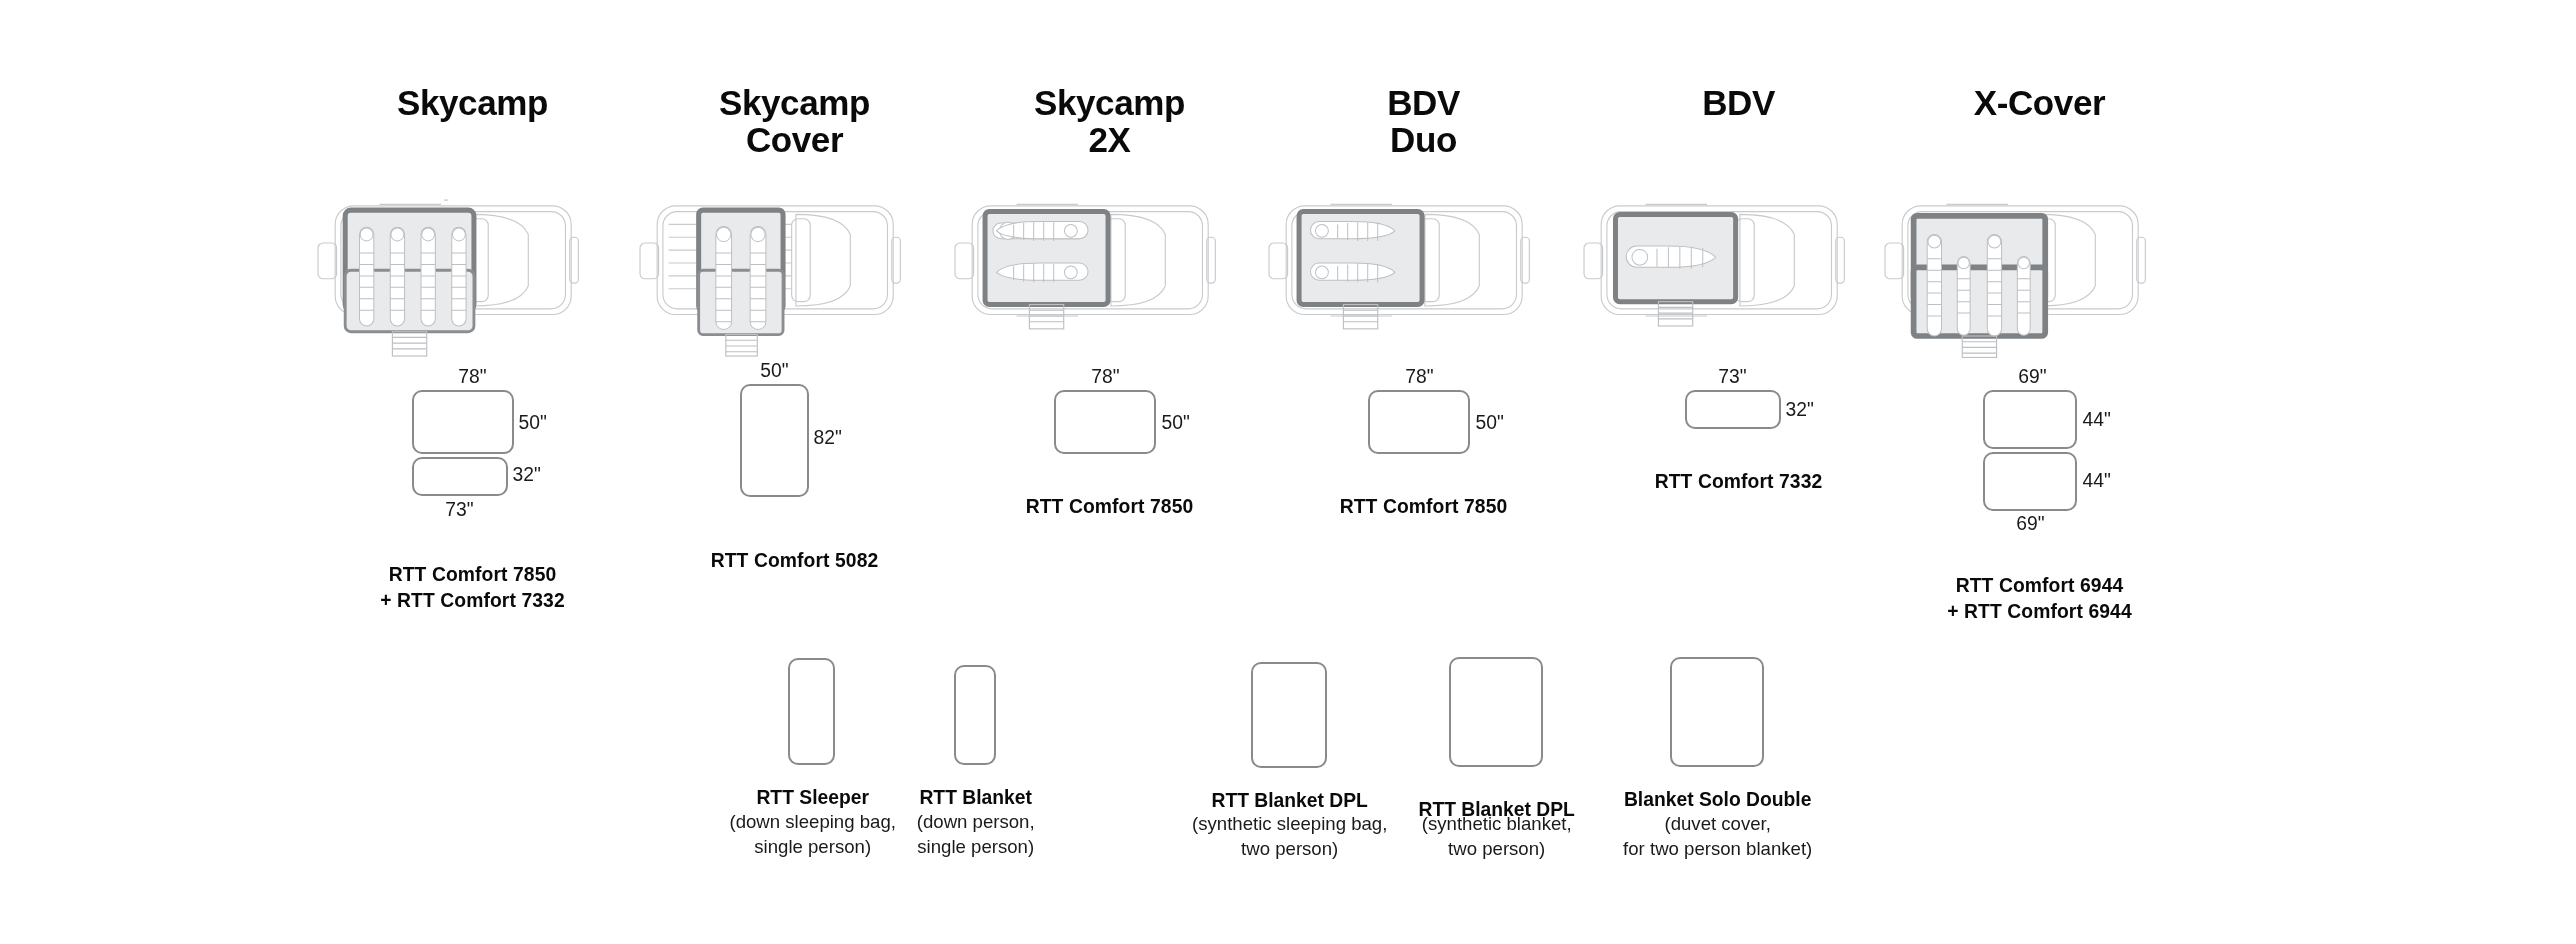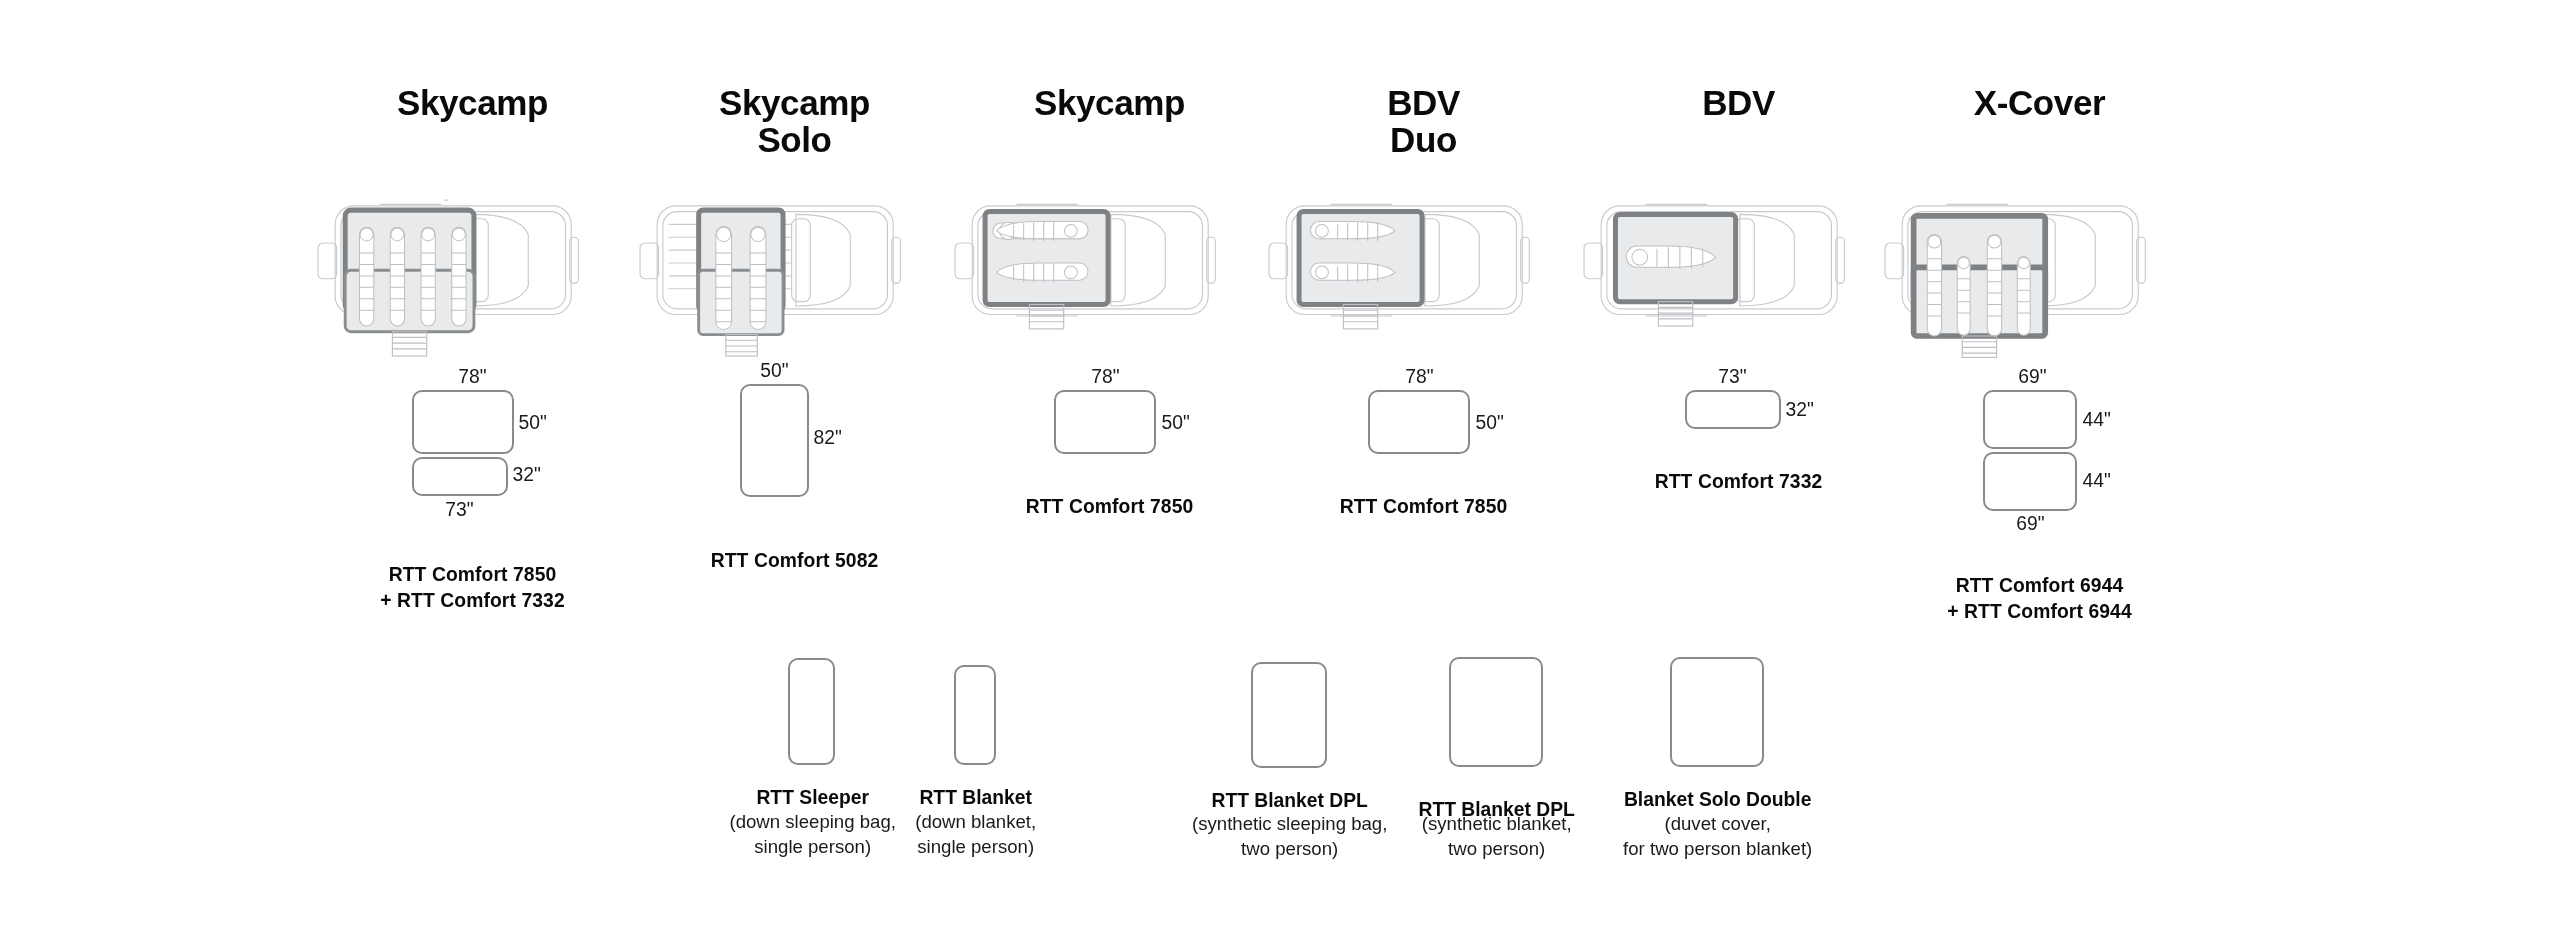--- a/index.html
+++ b/index.html
@@ -195,21 +195,21 @@
 
   <div class="model-name" style="top:544px;">
     <span>RTT Comfort 7850</span>
     <span class="plus-line">+  RTT Comfort 7332</span>
   </div>
 </div>
 
 <div class="product-col" style="left:630px;">
   <div class="product-title" style="top:66px;">
     <span>Skycamp</span>
-    <span class="ln2">Solo</span>
+    <span class="ln2">Cover</span>
   </div>
 
   <div class="illus">
     <svg width="329" height="179" viewBox="0 0 460 250">
       <g fill="none" stroke="#c9cacd" stroke-width="1.6">
         <rect x="38" y="22" width="330" height="152" rx="26"></rect>
         <rect x="46" y="30" width="314" height="136" rx="20"></rect>
         <path d="M232 34 Q296 34 308 62 L308 134 Q296 162 232 162 Z"></path>
         <rect x="226" y="40" width="26" height="116" rx="9"></rect>
         <rect x="14" y="74" width="26" height="50" rx="7"></rect>
@@ -248,20 +248,21 @@
   </div>
 
   <div class="model-name" style="top:530px;">
     <span>RTT Comfort 5082</span>
   </div>
 </div>
 
 <div class="product-col" style="left:945px;">
   <div class="product-title" style="top:66px;">
     <span>Skycamp</span>
+    <span class="ln2">2X</span>
   </div>
 
   <div class="illus">
     <svg width="329" height="179" viewBox="0 0 460 250">
       <g fill="none" stroke="#c9cacd" stroke-width="1.6">
         <rect x="38" y="22" width="330" height="152" rx="26"></rect>
         <rect x="46" y="30" width="314" height="136" rx="20"></rect>
         <path d="M232 34 Q296 34 308 62 L308 134 Q296 162 232 162 Z"></path>
         <rect x="226" y="40" width="26" height="116" rx="9"></rect>
         <rect x="14" y="74" width="26" height="50" rx="7"></rect>
@@ -475,21 +476,21 @@
   <div class="bed-desc" style="top:152px;">
     <span>(down sleeping bag,</span>
     <span class="l2">single person)</span>
   </div>
 </div>
 
 <div class="bedding-item" style="left:975px;top:665px;width:1.4px;height:229px;">
   <div class="bed-shape" style="left:-21px;top:0;width:42px;height:100px;"></div>
   <div class="bed-name" style="top:120px;">RTT Blanket</div>
   <div class="bed-desc" style="top:145px;">
-    <span>(down blanket,</span>
+    <span>(down person,</span>
     <span class="l2">single person)</span>
   </div>
 </div>
 
 <div class="bedding-item" style="left:1289px;top:662px;width:1.4px;height:229px;">
   <div class="bed-shape" style="left:-38px;top:0;width:76px;height:106px;"></div>
   <div class="bed-name" style="top:126px;">RTT Blanket DPL</div>
   <div class="bed-desc" style="top:150px;">
     <span>(synthetic sleeping bag,</span>
     <span class="l2">two person)</span>

